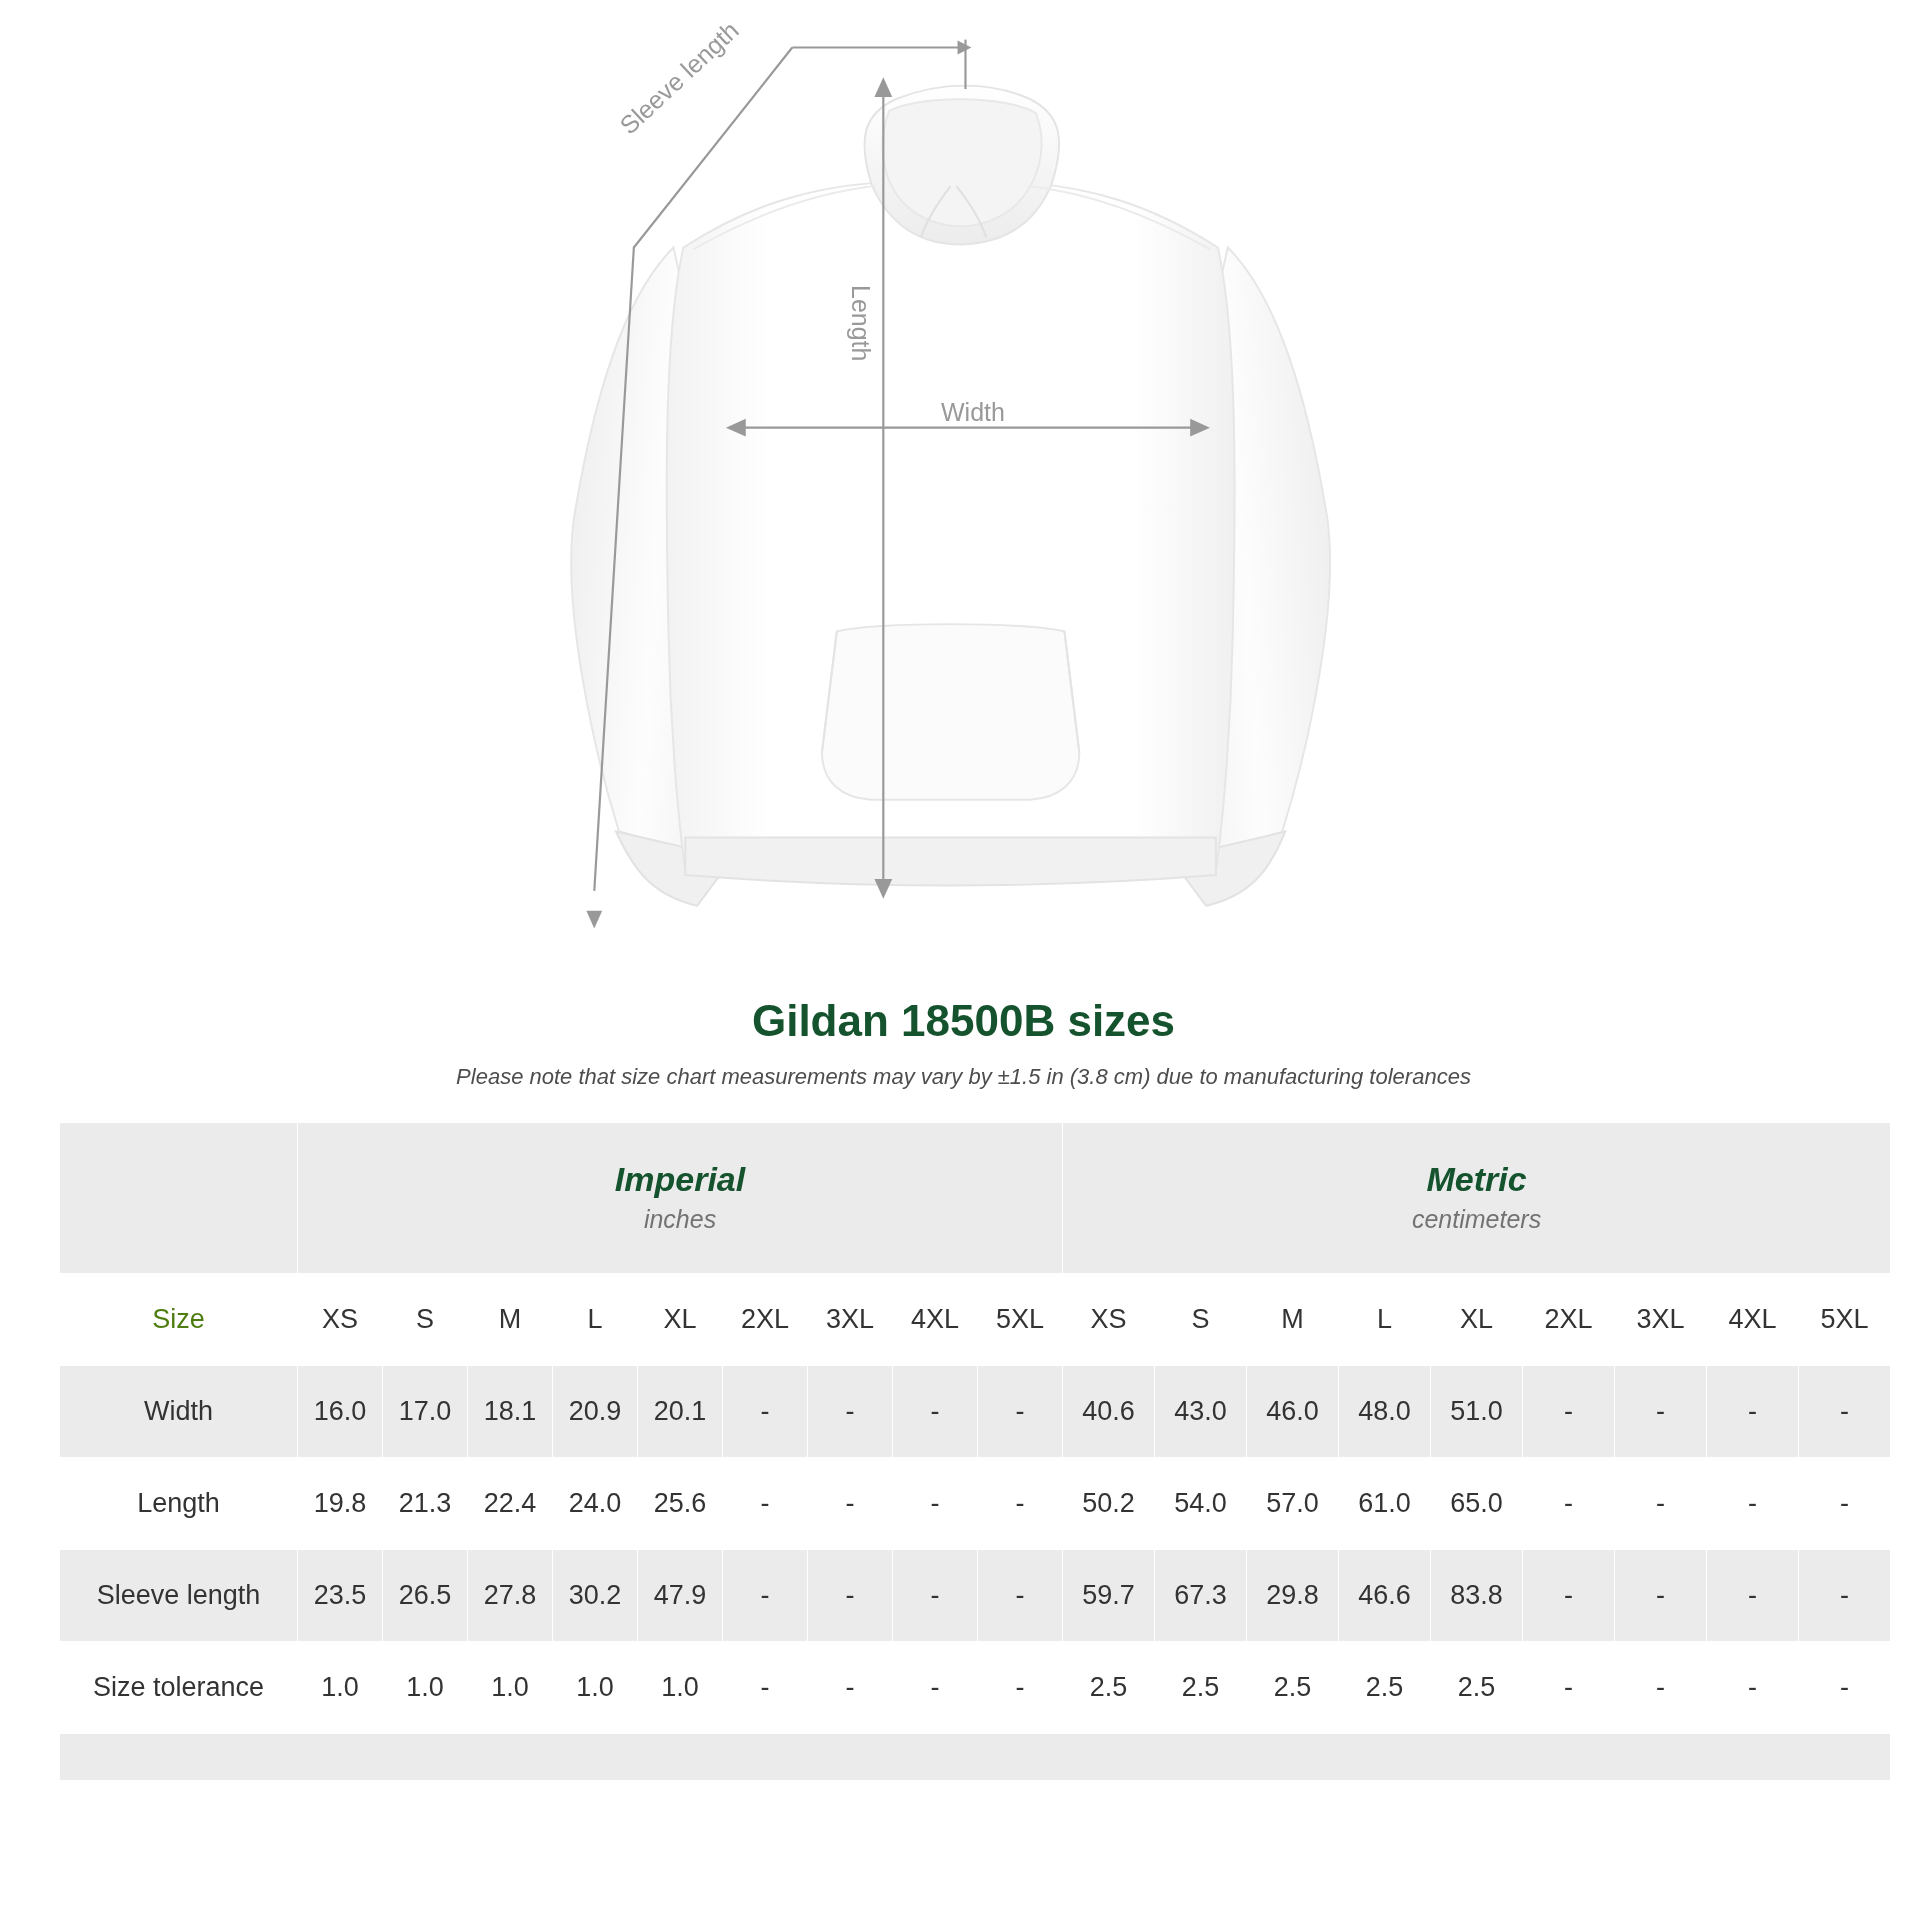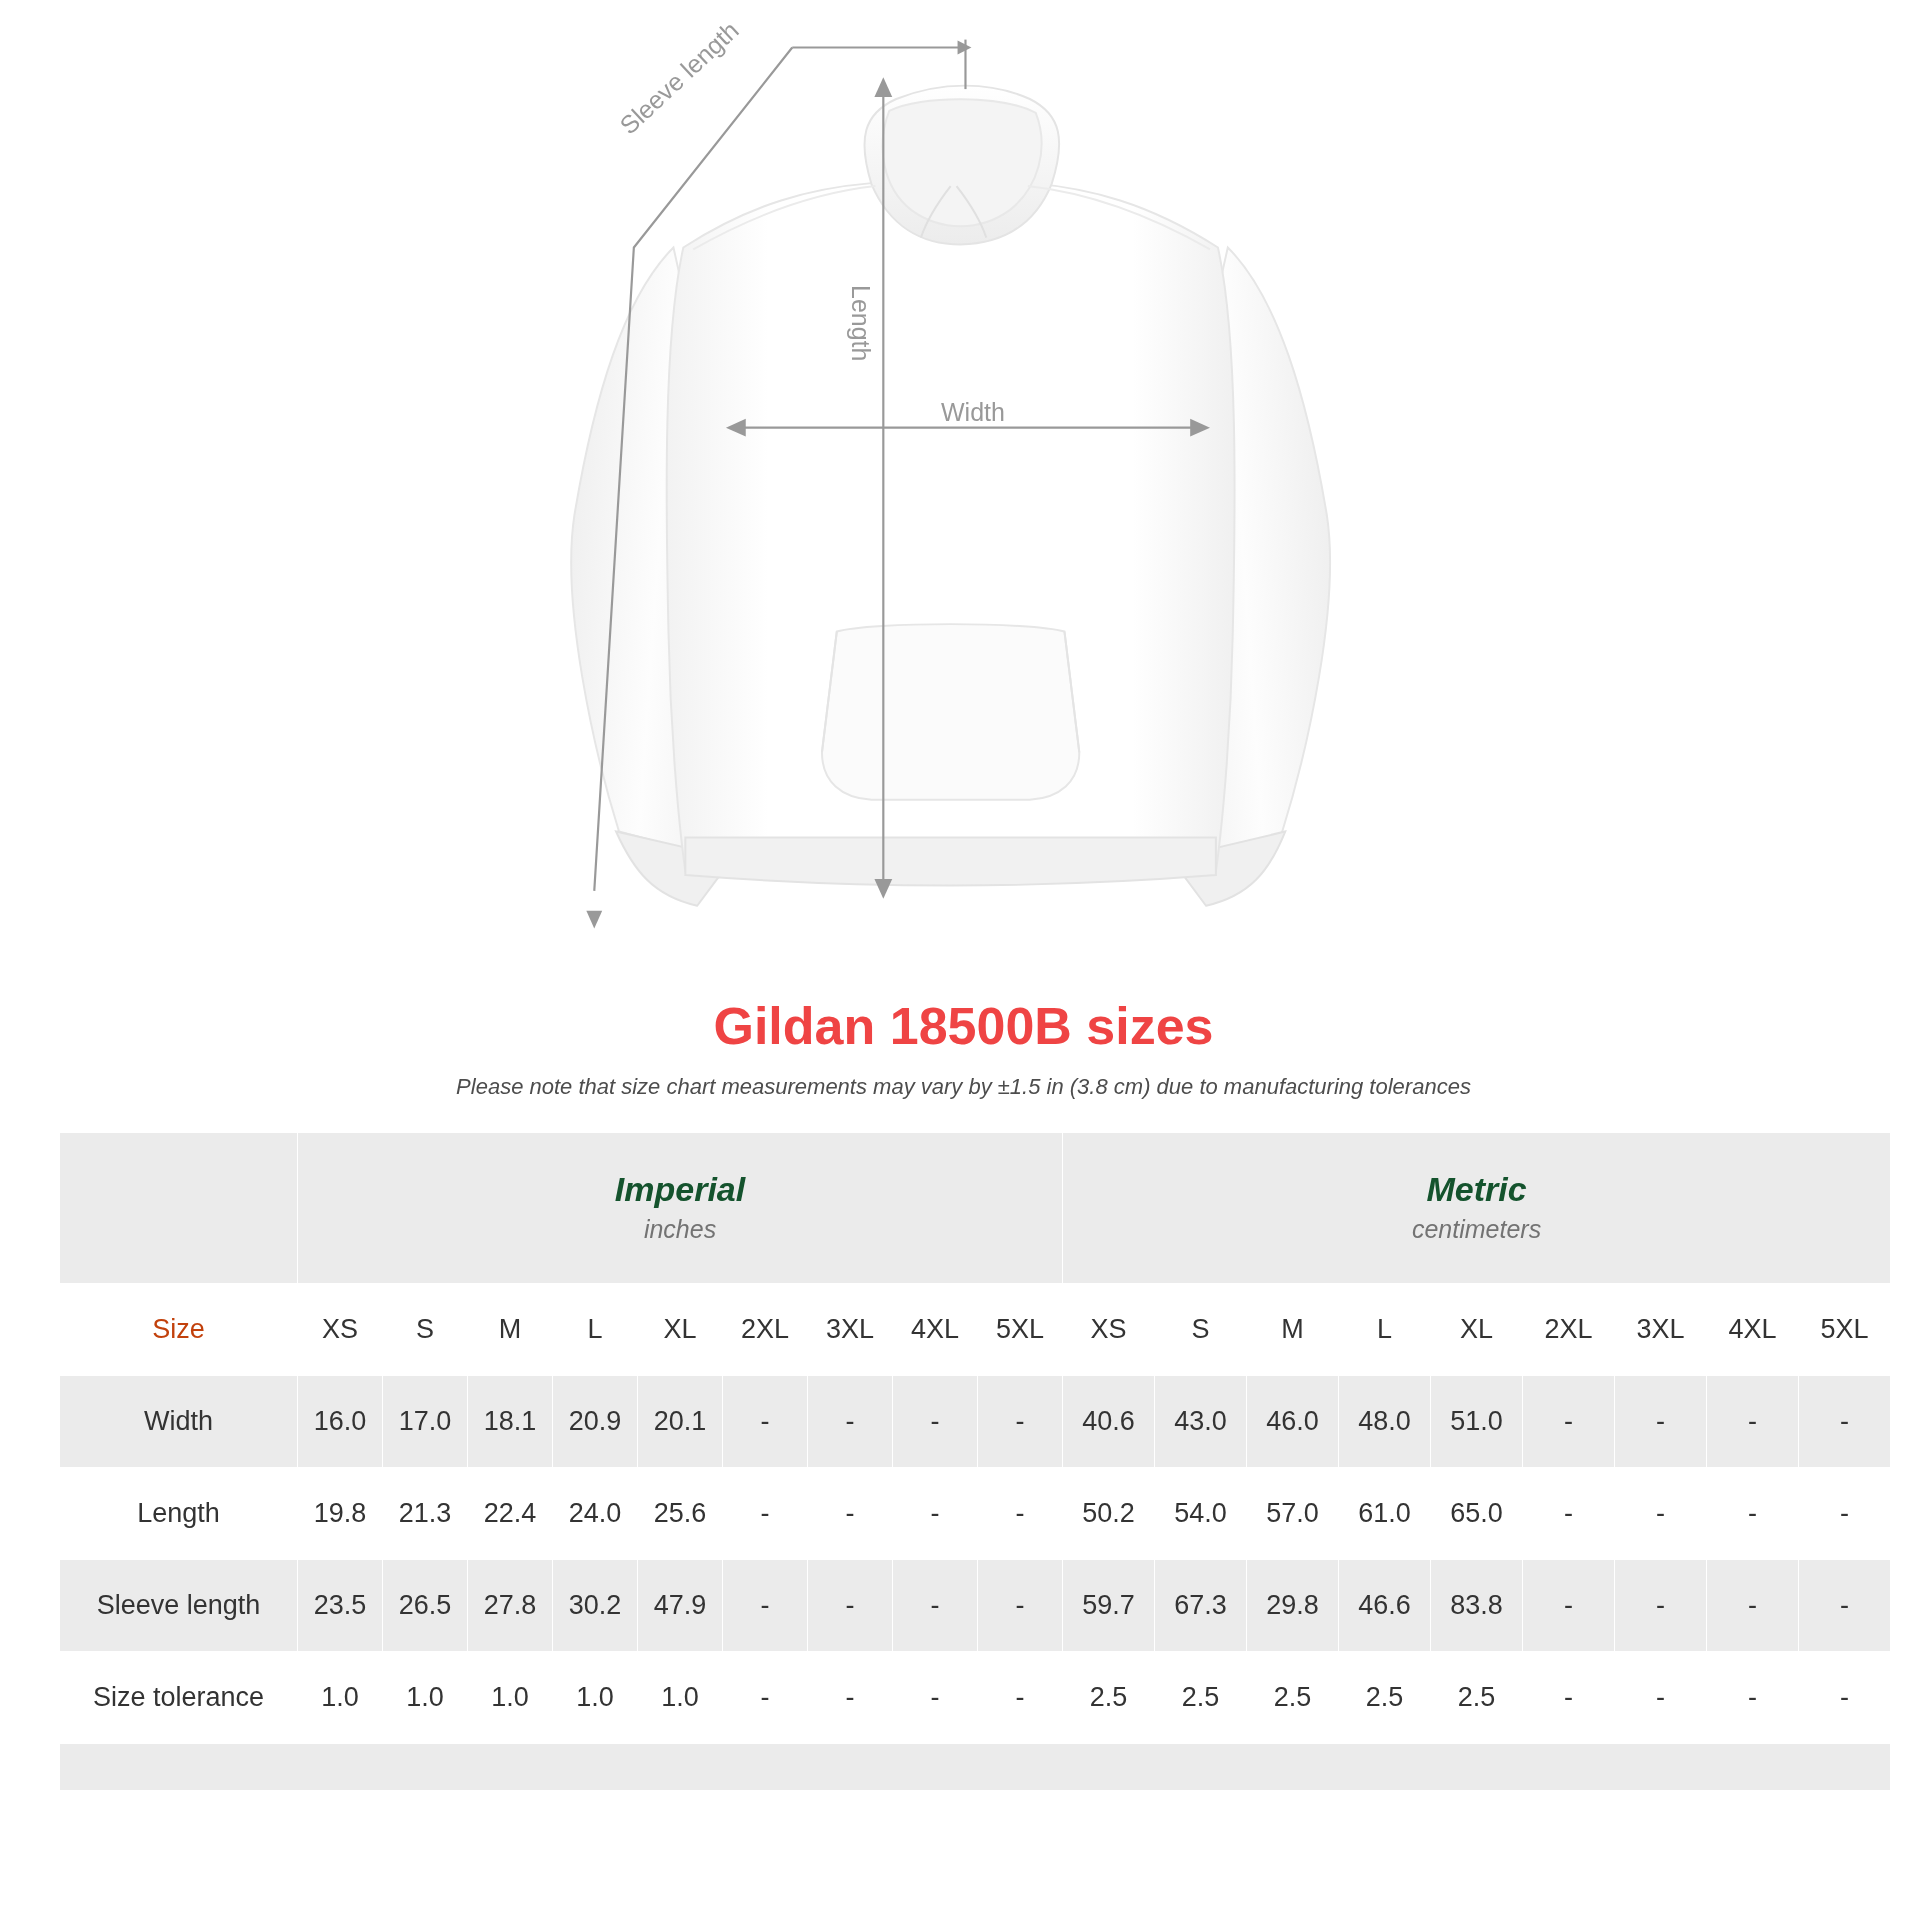--- a/index.html
+++ b/index.html
@@ -55,23 +55,23 @@
     left: 941px;
     top: 398px;
   }
 
   
   .title-block {
     text-align: center;
     margin-top: 16px;
   }
   .chart-title {
-    font-size: 52px;
+    font-size: 44px;
     font-weight: bold;
-    color: #ef4444;
+    color: #14532d;
     letter-spacing: 0px;
     margin: 0 0 18px 0;
   }
   .chart-note {
     font-size: 22px;
     font-style: italic;
     color: #4d4d4d;
     margin: 0;
   }
 
@@ -114,21 +114,21 @@
     display: block;
     line-height: 1.5;
   }
   .size-head td {
     background: #ffffff;
     height: 91px;
     font-weight: bold;
     color: #4d4d4d;
   }
   .size-head td.rowlabel {
-    color: #c2410c;
+    color: #4d7c0f;
   }
   tr.shaded td {
     background: #ebebeb;
   }
   tr.plain td {
     background: #ffffff;
   }
   td.rowlabel {
     font-weight: bold;
     color: #4d4d4d;

